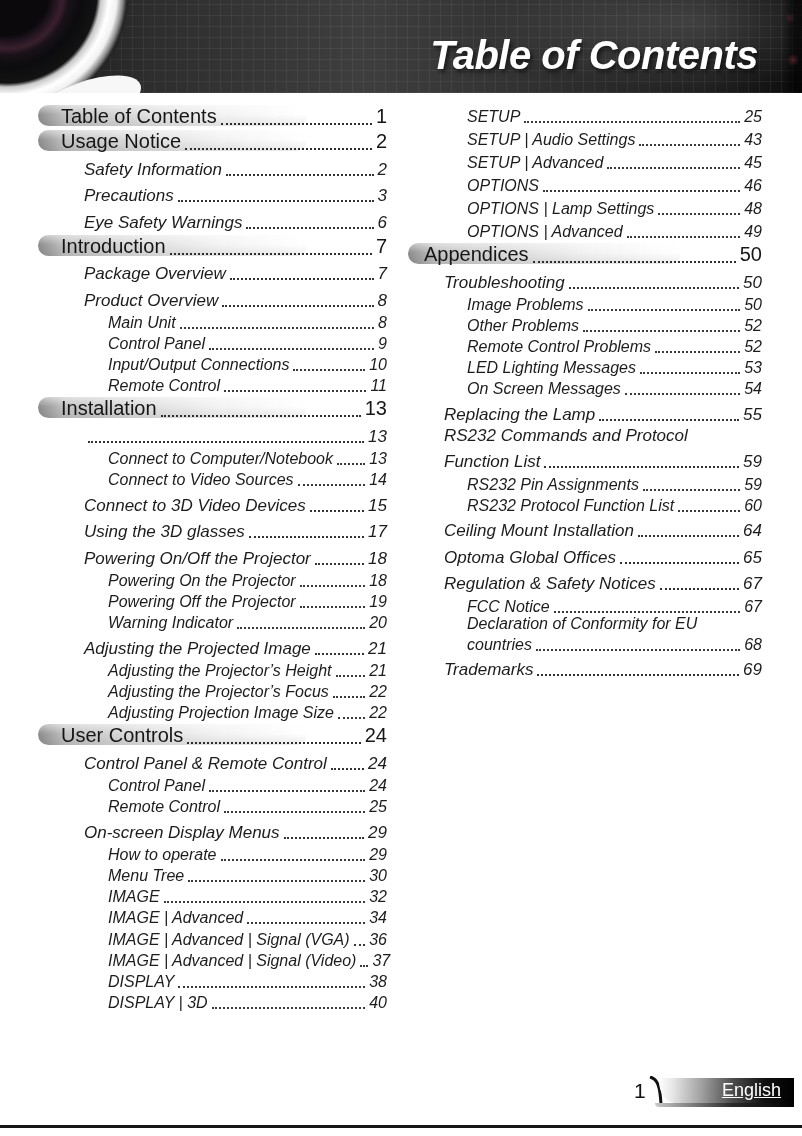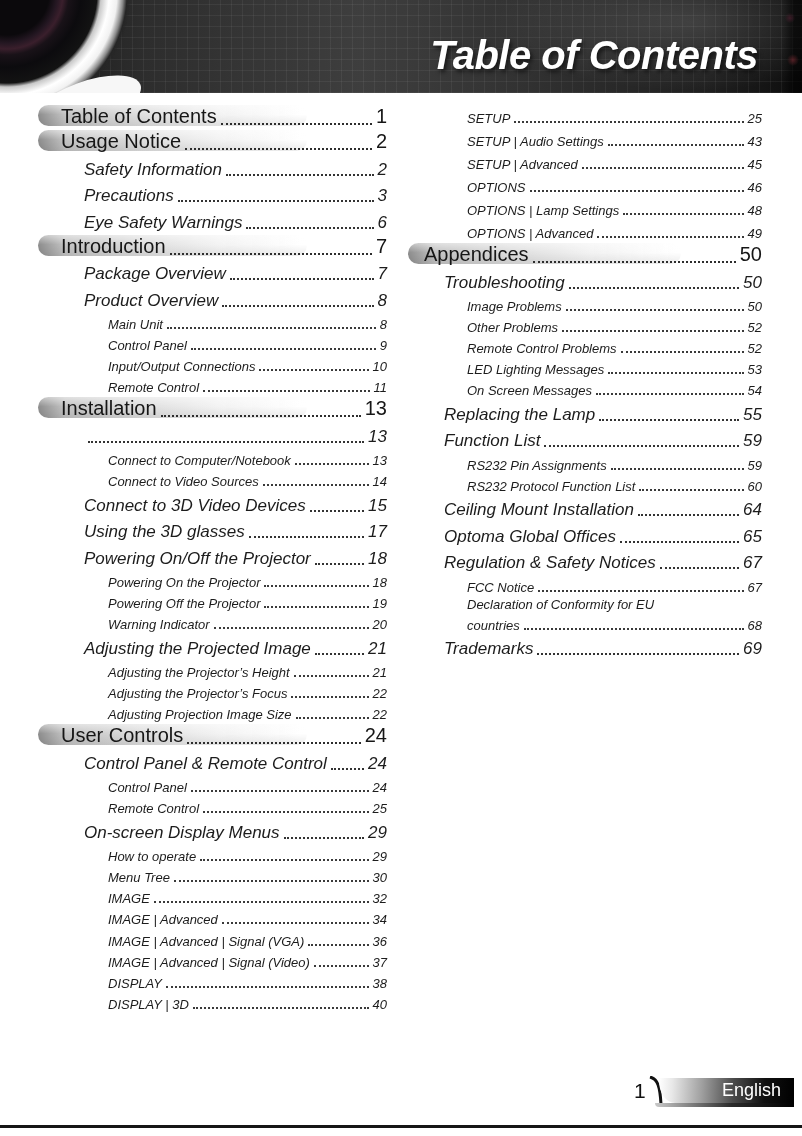--- a/index.html
+++ b/index.html
@@ -60,42 +60,42 @@
   .col-left{left:38px;width:349px;}
   .col-right{left:408px;width:354px;}
   .toc-row{display:flex;align-items:flex-end;position:relative;}
   .label{white-space:nowrap;position:relative;}
   .page{white-space:nowrap;position:relative;}
   .leader{flex:1;min-width:8px;border-bottom:2px dotted #383838;margin:0 4px 4px 4px;align-self:flex-end;position:relative;}
   .lvl1{height:25px;font-size:20px;padding-left:23px;color:#161616;}
   .lvl1 .leader{border-bottom:2.5px dotted #2d2d2d;margin-bottom:3px;}
   .lvl2{height:26.5px;font-size:17px;font-style:italic;padding-left:46px;}
   .lvl2 .leader{border-bottom:2.3px dotted #333;}
-  .lvl3{height:21.2px;font-size:13px;font-style:italic;padding-left:70px;}
+  .lvl3{height:21.2px;font-size:16px;font-style:italic;padding-left:70px;}
   .lvl3 .leader{border-bottom:2px dotted #3a3a3a;margin-bottom:3px;}
   .loose{height:23px;}
   .firstline{height:21px;}
   .lvl3.firstline{height:17px;}
   .col-right .lvl1{padding-left:16px;}
   .col-right .lvl2{padding-left:36px;}
   .col-right .lvl3{padding-left:59px;}
   .lvl1::before{
     content:"";position:absolute;left:0;top:2px;height:21px;width:77%;border-radius:11px;
     background:
       linear-gradient(180deg, rgba(255,255,255,.5), rgba(255,255,255,0) 45%, rgba(0,0,0,.07) 95%),
       linear-gradient(90deg,#8d8d8d 0,#c3c3c3 10%,#dedede 38%,#f2f2f2 66%,rgba(255,255,255,0) 98%);
   }
   
   .pg{position:absolute;left:634px;top:1079px;font-size:21px;color:#111;}
   .swoosh{position:absolute;left:648px;top:1076px;}
   .lang-tab{
     position:absolute;left:659px;top:1078px;width:135px;height:25px;
     background:linear-gradient(93deg,#ffffff 0%,#e8e8e8 10%,#9f9f9f 32%,#4a4a4a 55%,#101010 78%,#000000 100%);
     border-bottom-left-radius:16px 22px;
-    color:#fff;font-size:18px;line-height:25px;text-align:right;padding-right:13px;box-sizing:border-box;
+    color:#fff;font-size:18px;line-height:25px;text-align:right;padding-right:13px;box-sizing:border-box;text-decoration:underline;
   }
   .tab-shadow{
     position:absolute;left:655px;top:1103px;width:139px;height:4px;
     background:linear-gradient(90deg,#c9c9c9,#2b2b2b 55%,#000);border-radius:0 0 0 4px;
   }
   .rule{position:absolute;left:0;top:1125px;width:802px;height:3px;background:#161616;}
 </style>
 </head>
 <body>
 
@@ -367,20 +367,23 @@
     <div class="toc-row lvl3">
       <span class="label">On Screen Messages</span>
       <span class="leader"></span>
       <span class="page">54</span>
     </div>
     <div class="toc-row lvl2">
       <span class="label">Replacing the Lamp</span>
       <span class="leader"></span>
       <span class="page">55</span>
     </div>
+    <div class="toc-row lvl2 firstline">
+      <span class="label">RS232 Commands and Protocol</span>
+    </div>
     <div class="toc-row lvl2">
       <span class="label">Function List</span>
       <span class="leader"></span>
       <span class="page">59</span>
     </div>
     <div class="toc-row lvl3">
       <span class="label">RS232 Pin Assignments</span>
       <span class="leader"></span>
       <span class="page">59</span>
     </div>

